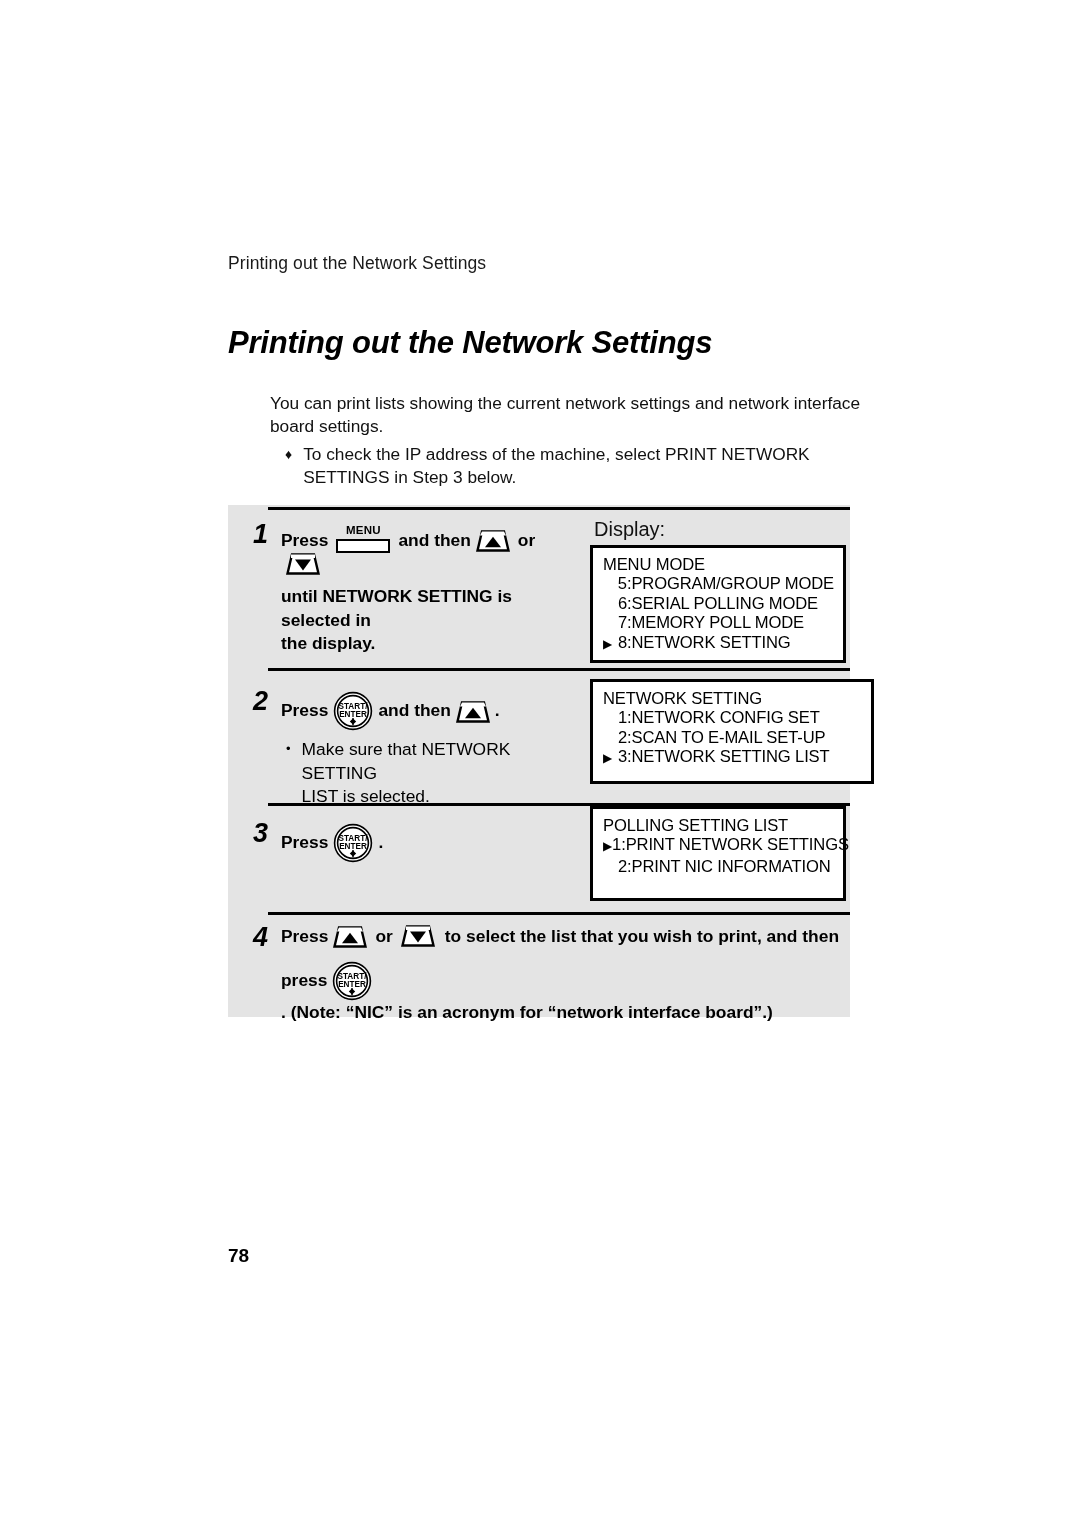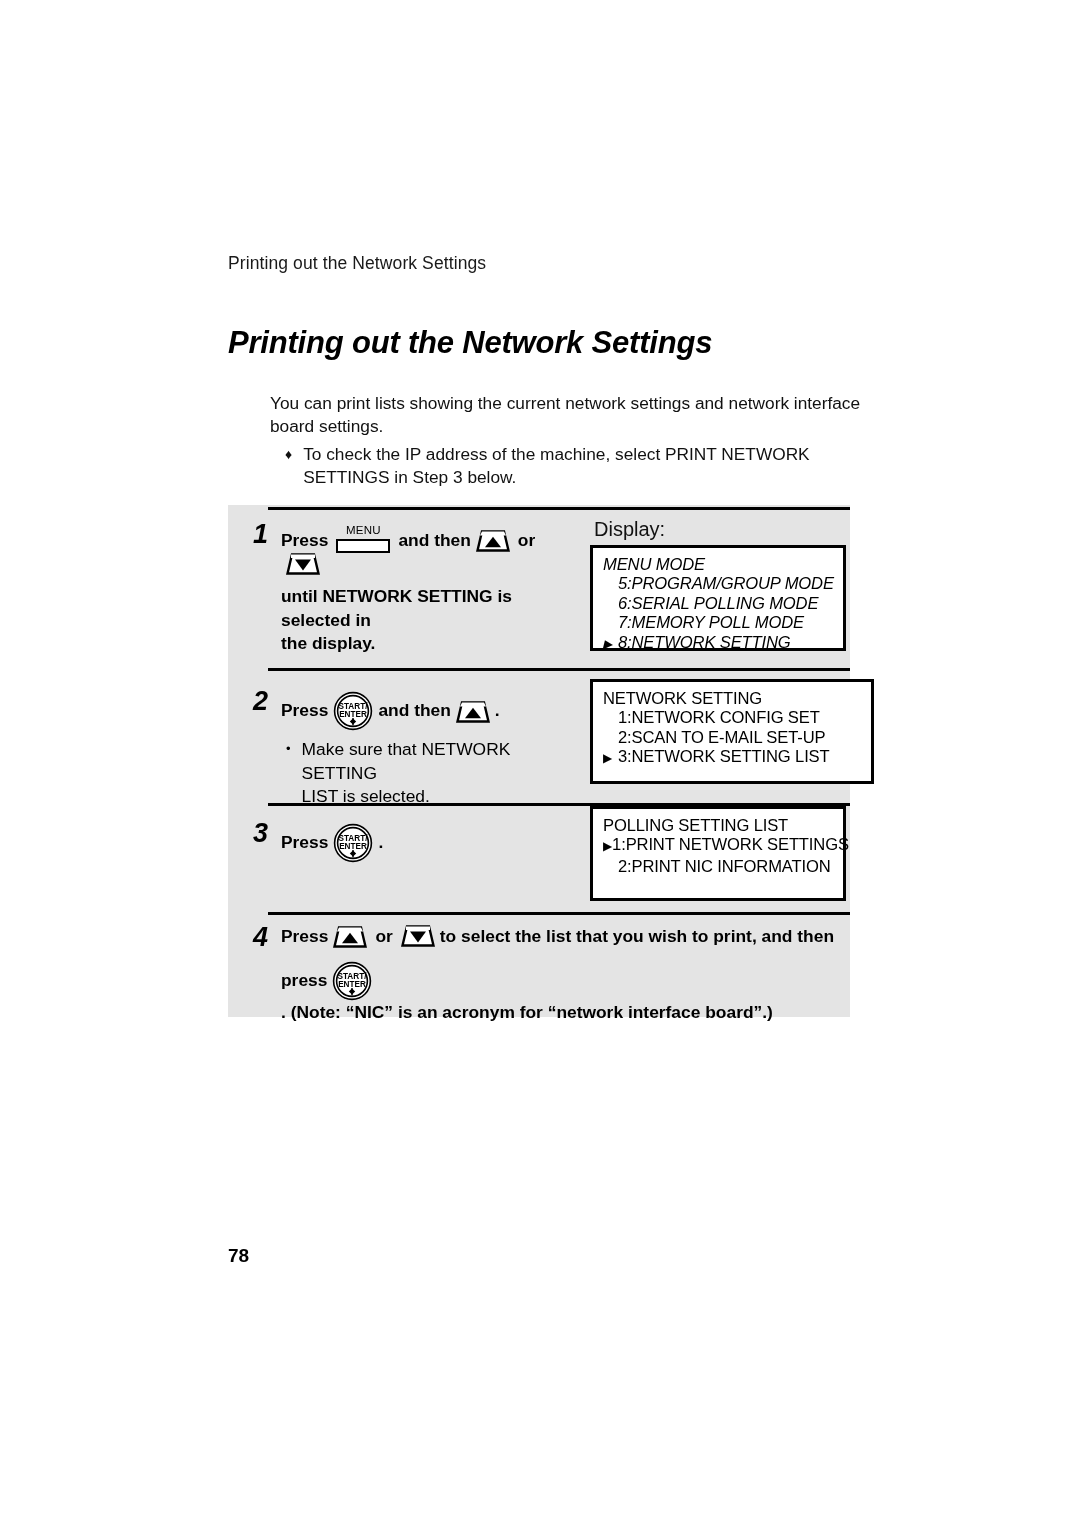--- a/index.html
+++ b/index.html
@@ -73,21 +73,21 @@
 
   .inline-row{ display:flex; align-items:center; flex-wrap:wrap; }
 
   
   .btn-menu{
     display:inline-block; position:relative;
     width:54px; height:25px; margin:0 8px; vertical-align:middle;
   }
   .btn-menu .lbl{
     position:absolute; top:-3px; left:0; width:100%;
-    text-align:center; font-size:11.5px; font-weight:normal;
+    text-align:center; font-size:11.5px; font-weight:bold;
     letter-spacing:.2px; line-height:11px;
   }
   .btn-menu .box{
     position:absolute; bottom:0; left:0;
     width:54px; height:14px;
     border:2.5px solid #000; border-top:2.5px solid #000;
     background:#fff;
   }
 
   
@@ -117,21 +117,21 @@
     border:3px solid #000;
     padding:7px 9px 6px 10px;
     font-size:16.6px; line-height:19.4px;
     letter-spacing:-0.15px;
     color:#000;
   }
   .lcd .ln{ white-space:pre; display:flex; align-items:baseline; }
   .lcd .marker{ display:inline-block; width:15px; font-size:12px; }
   .lcd .indent{ display:inline-block; width:15px; }
 
-  .lcd1{ left:590px; top:545px; width:256px; height:106px;font-style:italic; }
+  .lcd1{ left:590px; top:545px; width:256px; height:118px; }
   .lcd2{ left:590px; top:679px; width:284px; height:105px; }
   .lcd3{ left:590px; top:806px; width:256px; height:95px; }
 
   
   .pageno{
     position:absolute; left:228px; top:1245px;
     font-size:19px; font-weight:bold;
   }
 </style>
 </head>
@@ -263,21 +263,21 @@
     <span style="margin:0 3px;">or</span>
 
     <span class="btn-arrow">
       <svg width="34" height="23" viewBox="0 0 34 23">
         <path d="M6 1.5 L28 1.5 L32.5 20.5 L1.5 20.5 Z" fill="#fff" stroke="#000" stroke-width="2.4"></path>
         <path d="M5 1.5 L29 1.5 L29 5 L5 5 Z" fill="#fff" stroke="none"></path>
         <path d="M9 6.5 L25 6.5 L17 17.5 Z" fill="#000"></path>
       </svg>
     </span>
 
-    <span style="">to select the list that you wish to print, and then</span>
+    <span style="margin-left:5px;">to select the list that you wish to print, and then</span>
   </div>
 
   <div class="inline-row" style="margin-top:12px;">
     <span>press</span>
 
     <span class="btn-enter">
       <svg width="40" height="40" viewBox="0 0 40 40">
         <circle cx="20" cy="20" r="18.4" fill="#fff" stroke="#000" stroke-width="1.6"></circle>
         <circle cx="20" cy="20" r="15.4" fill="#fff" stroke="#000" stroke-width="1.6"></circle>
         <text x="20" y="17.6" text-anchor="middle" font-family="Liberation Sans, sans-serif" font-size="8.2" font-weight="bold" fill="#000">START/</text>

